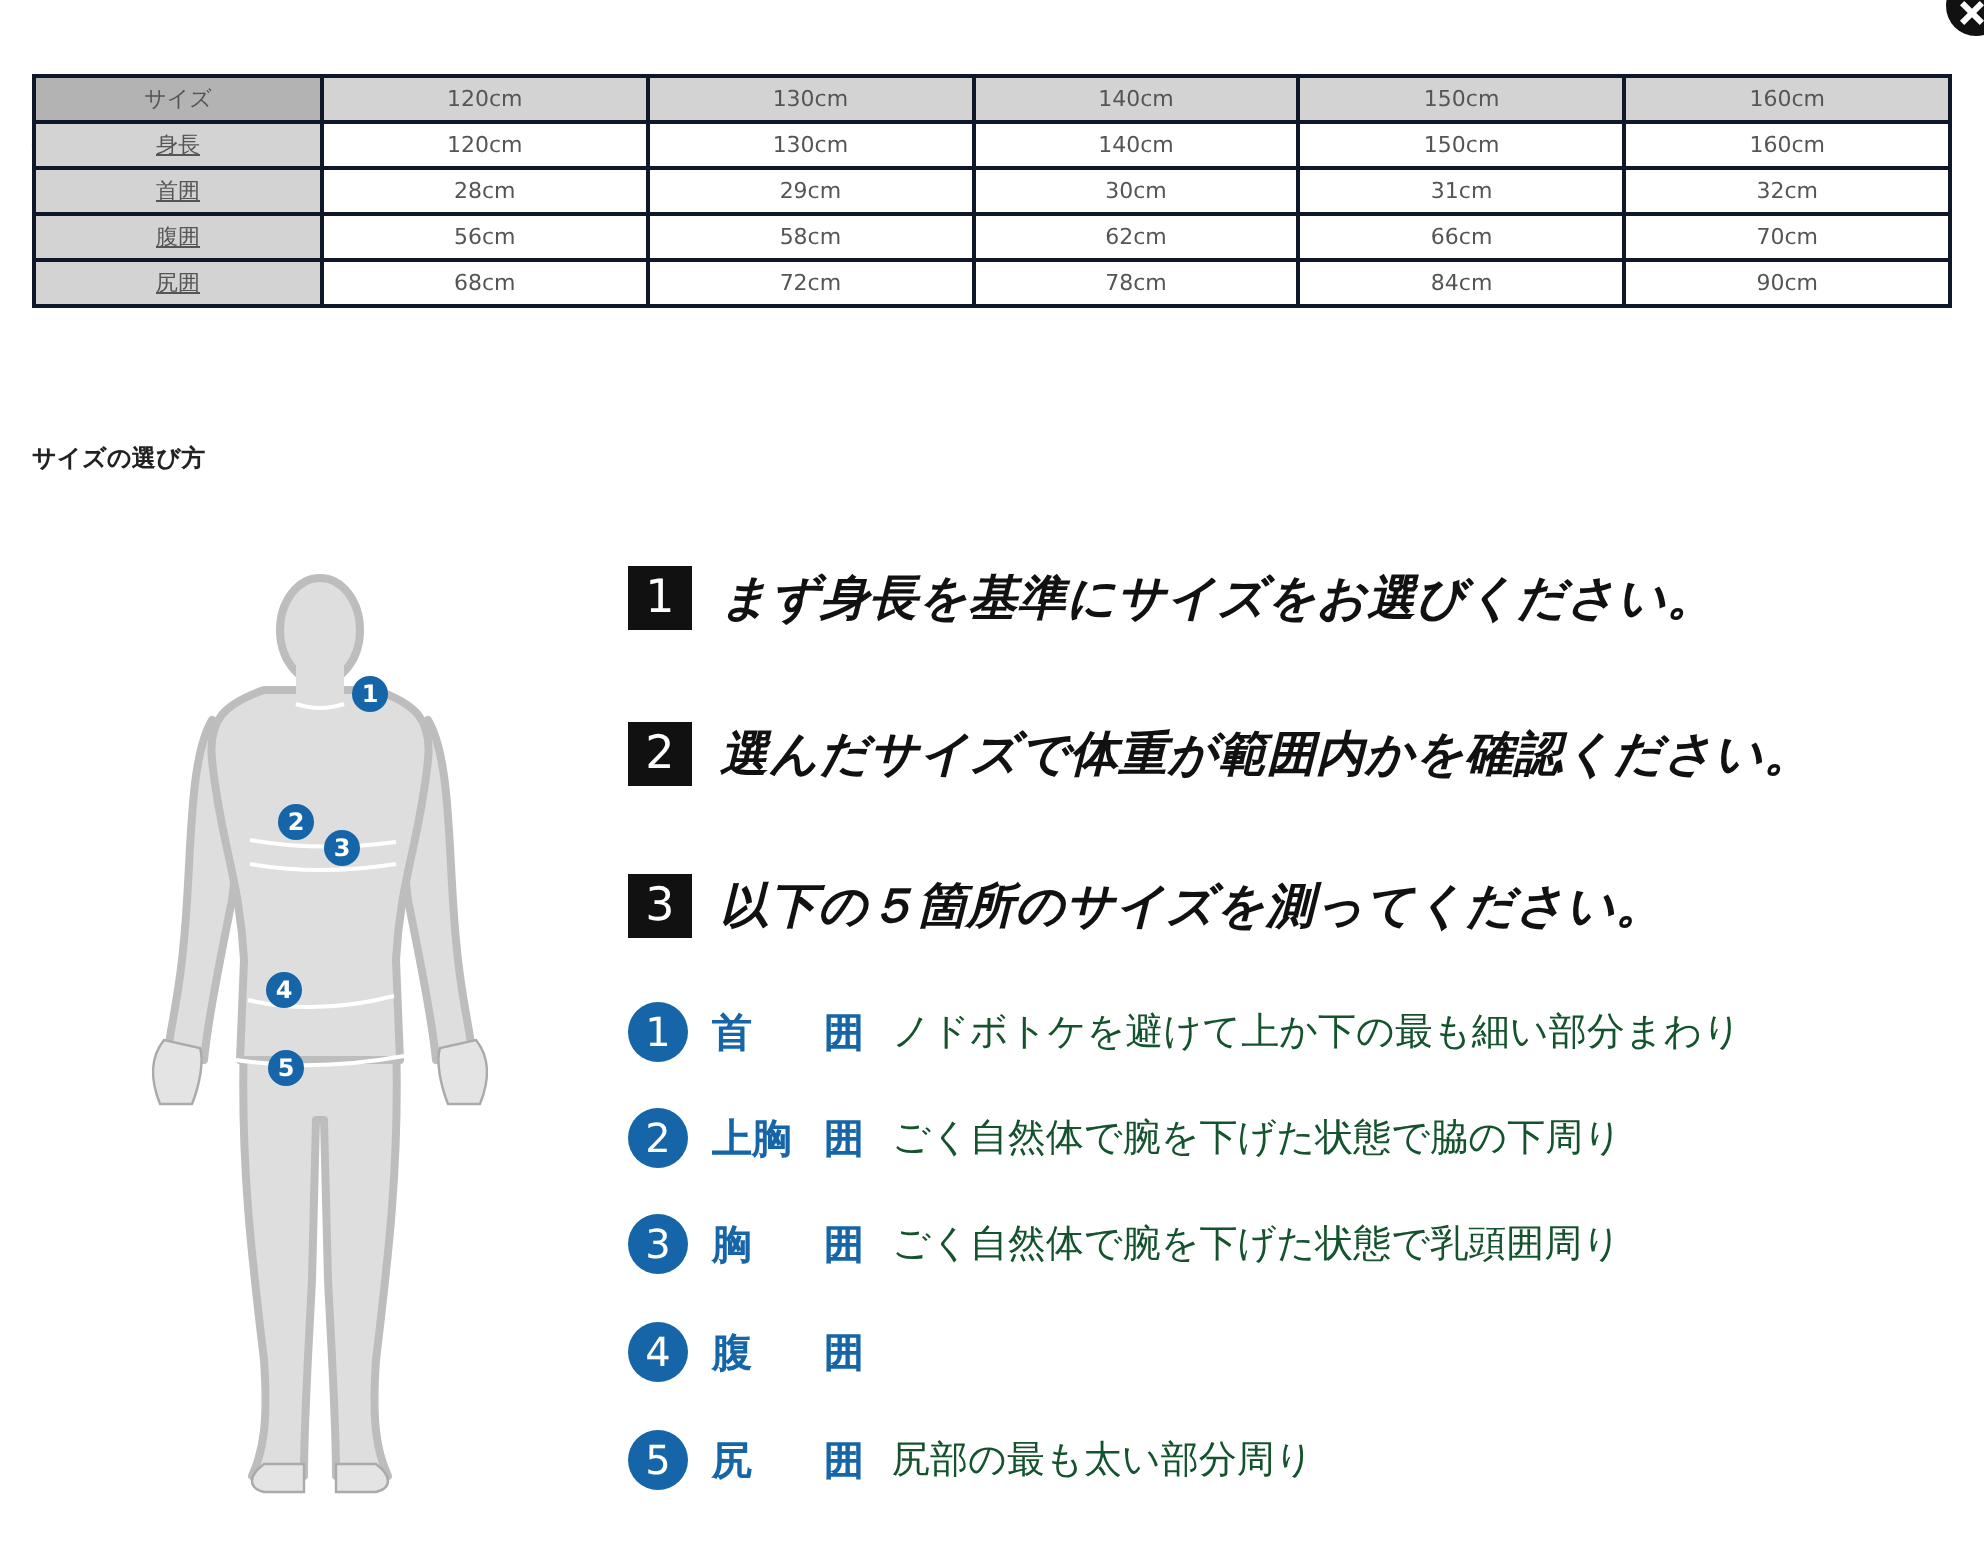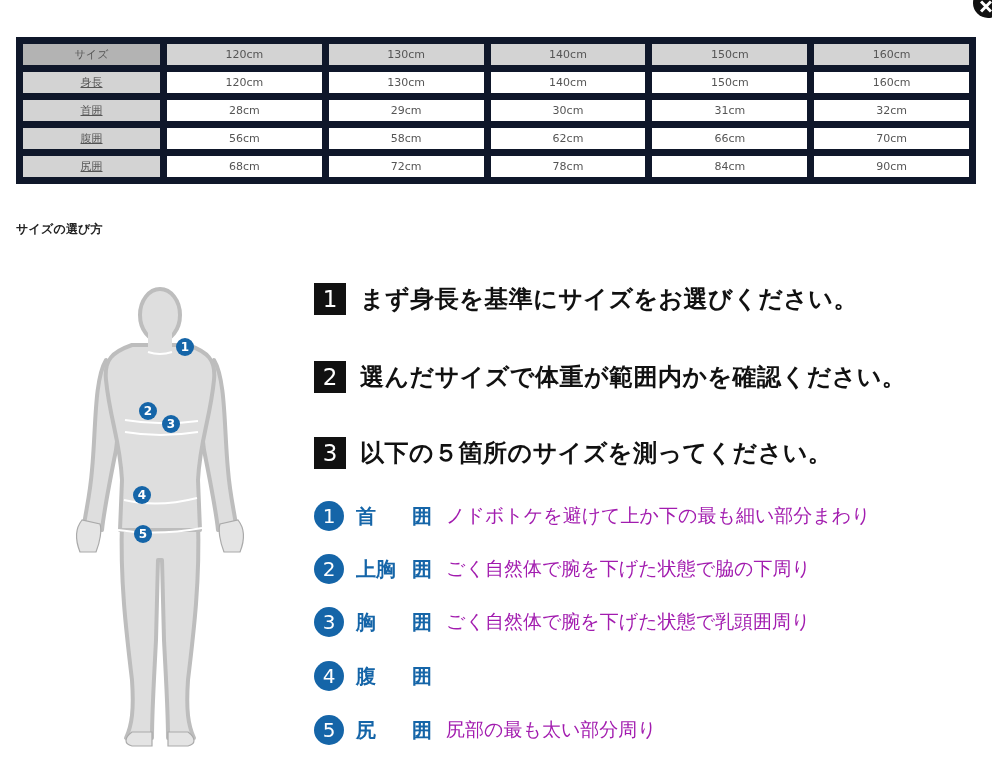--- a/index.html
+++ b/index.html
@@ -24,50 +24,50 @@
   }
   #title-table { top: 17px; margin-top: 48px; }
   #title-howto { top: 221px; }
 
   table.size-table {
     position: absolute; left: 16px; top: 37px; width: 960px;
     border-collapse: collapse; table-layout: fixed;
     font-size: 11px; color: #555;
   }
   .size-table td, .size-table th {
-    border: 7px solid #0f172a; height: 21px; padding: 0; text-align: center;
+    border: 2px solid #0f172a; height: 21px; padding: 0; text-align: center;
     font-weight: normal; background: #ffffff;
   }
   .size-table col.c0 { width: 144px; }
   .size-table thead th { background: #d3d3d3; }
   .size-table thead th.corner { background: #b3b3b3; }
   .size-table tbody th { background: #d3d3d3; text-decoration: underline; }
 
   .figure { position: absolute; left: 40px; top: 280px; width: 230px; height: 480px; }
 
   .steps { position: absolute; left: 314px; top: 283px; }
   .step { position: absolute; left: 0; display: flex; align-items: center; white-space: nowrap; }
   .step-num {
     width: 32px; height: 32px; background: #111; color: #fff; font-size: 23px;
     display: flex; align-items: center; justify-content: center; margin-right: 14px;
     font-family: "DejaVu Sans", sans-serif;
   }
-  .step-text { font-size: 24px; font-weight: bold; color: #111; letter-spacing: 0.5px; }
+  .step-text { font-size: 24px; font-weight: bold; color: #111; letter-spacing: 0.5px; font-style: italic; }
 
   .meas { position: absolute; left: 0; display: flex; align-items: center; white-space: nowrap; }
   .meas-badge {
     width: 30px; height: 30px; border-radius: 50%; background: #1565a8; color: #fff;
     font-size: 20px; display: flex; align-items: center; justify-content: center;
     margin-right: 12px;
   }
   .meas-label {
     width: 76px; font-size: 20px; font-weight: bold; color: #1565a8;
     display: flex; justify-content: space-between; margin-right: 14px;
   }
-  .meas-desc { font-size: 19px; color: #a21caf; }
+  .meas-desc { font-size: 19px; color: #14532d; }
 </style>
 </head>
 <body>
 
 <div class="close-btn"></div>
 
 <div class="section-title" id="title-table">子供用ウェットスーツサイズ</div>
 
 <table class="size-table">
   <colgroup>

